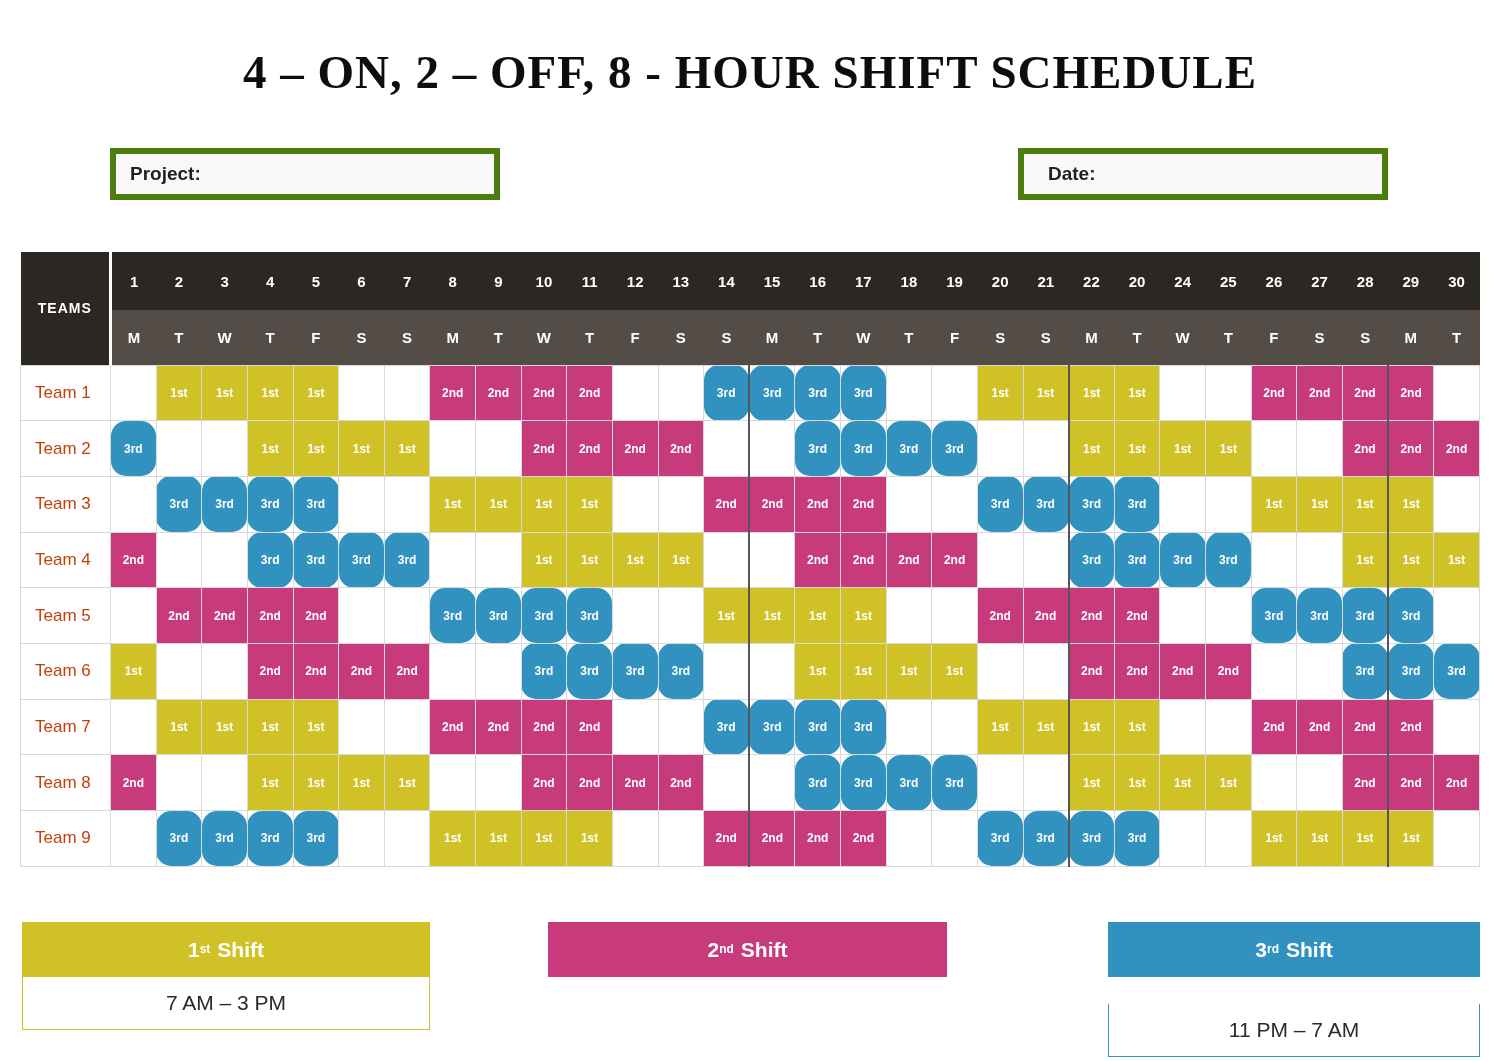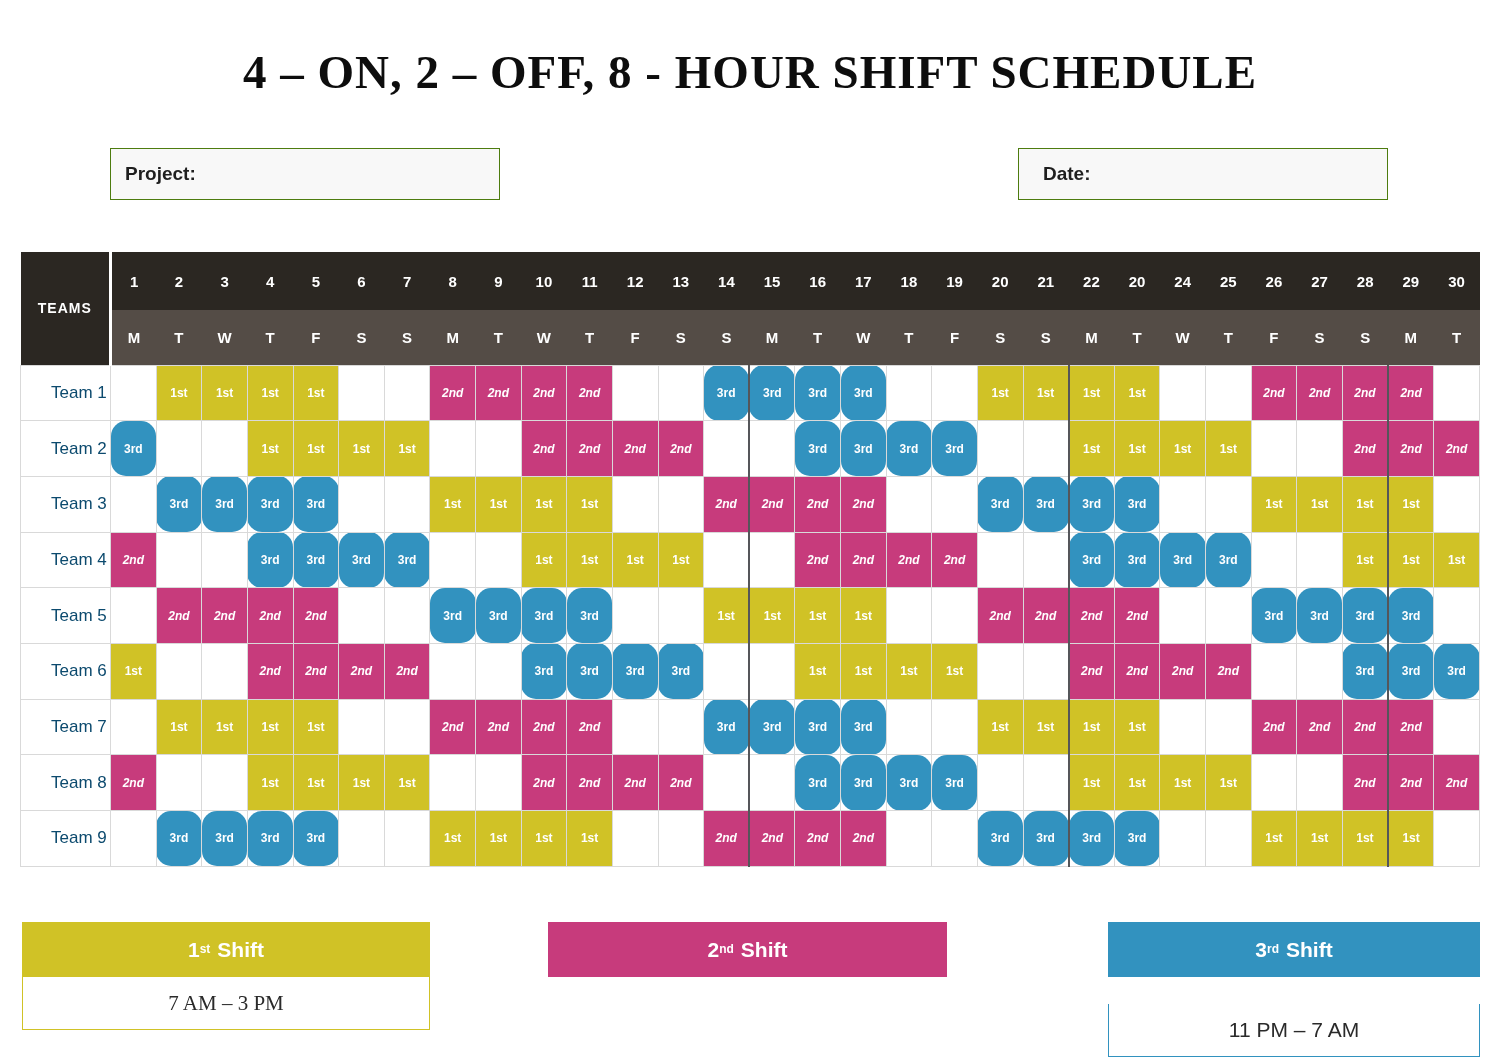--- a/index.html
+++ b/index.html
@@ -9,21 +9,21 @@
   }
   
   .page-title{
     position:absolute;top:45px;left:0;width:100%;text-align:center;
     font-family:"Liberation Serif", serif;font-weight:700;font-size:47px;
     color:#0d0d0d;letter-spacing:1px;margin:0;
   }
   
   .field-box{
     position:absolute;top:148px;height:52px;background:var(--field-bg);
-    border:1px solid #4d7c0f;display:flex;align-items:center;
+    border:6px solid #4d7c0f;display:flex;align-items:center;
     padding-left:14px;box-sizing:border-box;
   }
   .field-box .field-label{font-size:19px;font-weight:700;color:#1f1f1f;}
   .project-box{left:110px;width:390px;}
   .date-box{left:1018px;width:370px;padding-left:24px;}
   
   table.schedule{
     position:absolute;left:20px;top:252px;width:1460px;
     border-collapse:collapse;table-layout:fixed;
   }
@@ -36,29 +36,29 @@
     background:var(--hdr-top);color:#fff;font-size:14px;font-weight:700;
     letter-spacing:1px;text-align:center;border-right:3px solid #ffffff;
   }
   th.daynum{
     background:var(--hdr-top);color:#fff;font-size:15px;font-weight:700;text-align:center;
   }
   th.dow{
     background:var(--hdr-sub);color:#fff;font-size:15px;font-weight:700;text-align:center;
   }
   th.teamname{
-    background:#fff;color:#0c4a6e;font-size:17px;font-weight:400;text-align:left;
-    padding-left:30px;border:1px solid var(--cell-border);
+    background:#fff;color:#c2410c;font-size:17px;font-weight:400;text-align:left;
+    padding-left:14px;border:1px solid var(--cell-border);
   }
   td.shift{
     border:1px solid var(--cell-border);font-size:12px;font-weight:700;
     color:#fff;text-align:center;background:#fff;
   }
   td.s1{background:var(--s1);}
-  td.s2{background:var(--s2);font-style:italic;}
+  td.s2{background:var(--s2);}
   td.s3{background:var(--s3);border-radius:15px;}
   td.wk{border-left:2px solid var(--wk);}
   
   .legend-box{position:absolute;top:922px;}
   .legend-box.l1{left:22px;width:408px;}
   .legend-box.l2{left:548px;width:399px;}
   .legend-box.l3{left:1108px;width:372px;}
   .legend-head{
     height:55px;display:flex;align-items:center;justify-content:center;
     color:#fff;font-size:21px;font-weight:700;
@@ -454,21 +454,21 @@
       </tr>
     </tbody>
 </table>
 
 <div class="legend-box l1">
   <div class="legend-head" style="background: rgb(208, 194, 38);">
     <span>1</span>
       <sup>st</sup>
       <span class="shift-word">Shift</span>
   </div>
-  <div class="legend-time" style="border-color: rgb(208, 194, 38); font-family: Liberation Serif, serif;">7 AM – 3 PM</div>
+  <div class="legend-time" style="border-color: rgb(208, 194, 38);">7 AM – 3 PM</div>
 </div>
 <div class="legend-box l2">
   <div class="legend-head" style="background: rgb(199, 59, 124);">
     <span>2</span>
       <sup>nd</sup>
       <span class="shift-word">Shift</span>
   </div>
 </div>
 <div class="legend-box l3">
   <div class="legend-head" style="background: rgb(50, 146, 191);">

